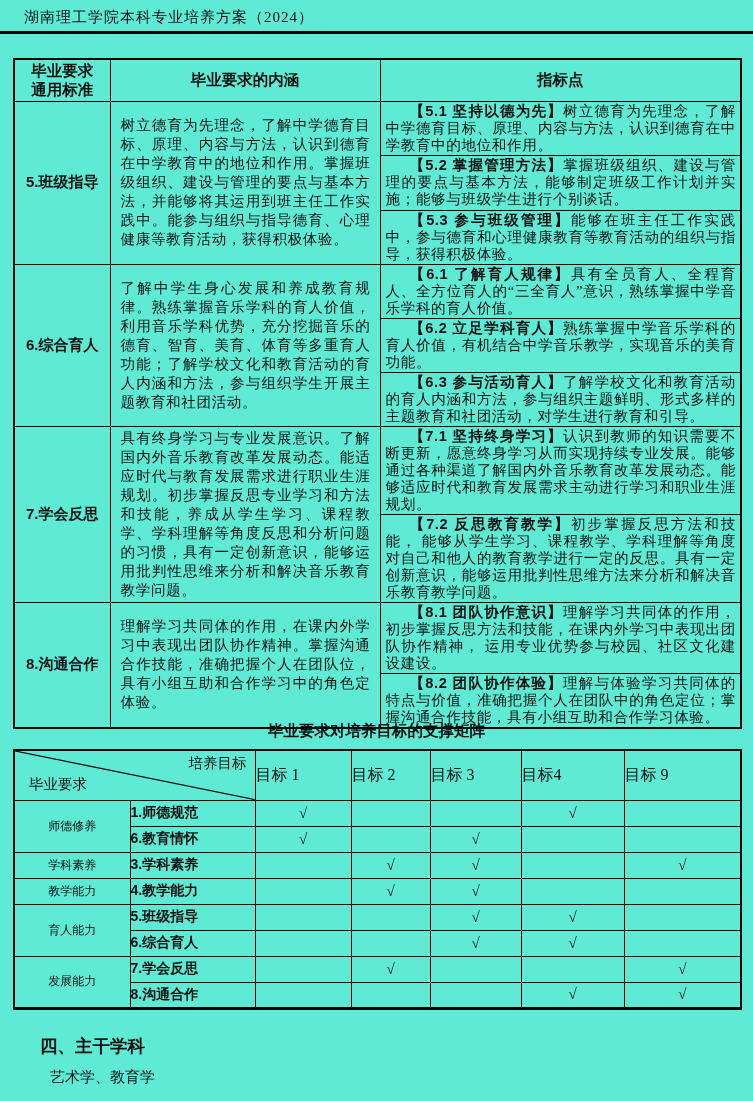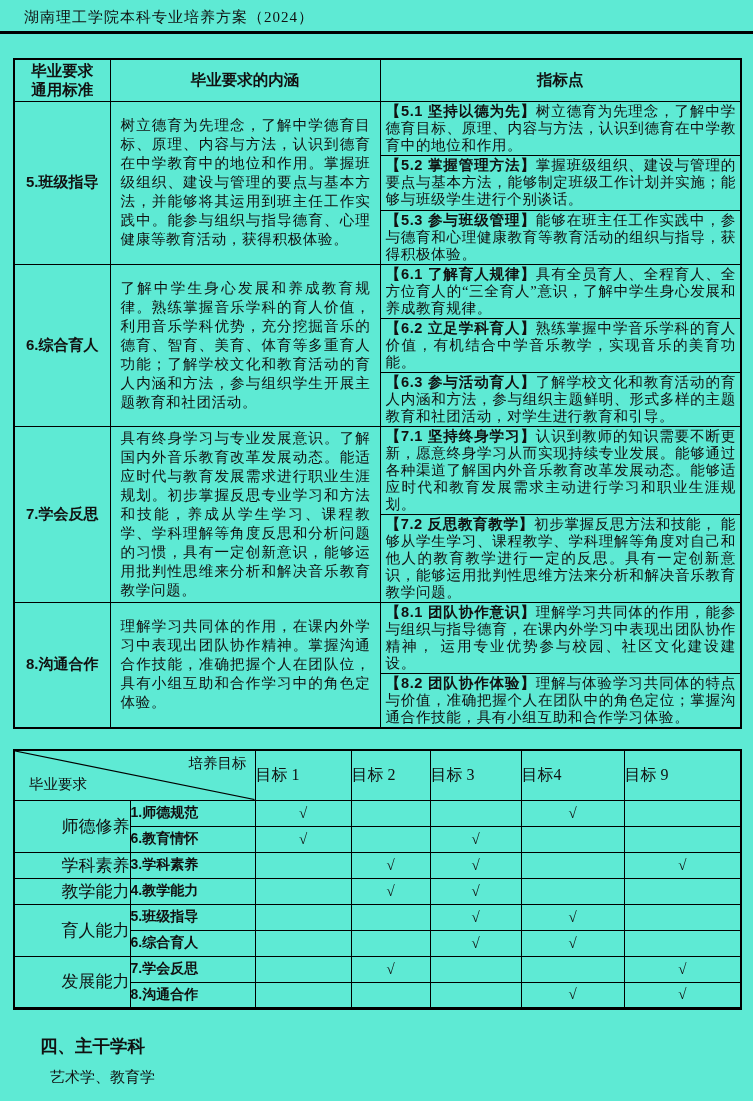--- a/index.html
+++ b/index.html
@@ -16,36 +16,36 @@
                 text-align:center;padding:0;}
   .req-table th span{display:block;line-height:19px;}
   .rh42{height:42px}.rh53{height:53px}.rh55{height:55px}.rh54{height:54px}
   .rh50{height:50px}.rh82{height:82px}.rh85{height:85px}.rh67{height:67px}
   .lbl{font-family:"Liberation Sans",sans-serif;font-weight:bold;font-size:15px;
        text-align:center;padding:0 2px;}
   .conn{font-size:14.6px;line-height:19px;text-align:justify;padding:2px 9px 2px 10px;
         letter-spacing:0.6px;}
   .ind{font-size:14.6px;line-height:17px;text-align:justify;padding:1px 4px 1px 5px;
        letter-spacing:0.6px;}
-  .itag{font-family:"Liberation Sans",sans-serif;font-weight:bold;}
+  .itag{font-family:"Liberation Sans",sans-serif;font-weight:bold;margin-left:24px;}
 
   
   .matrix-title{position:absolute;left:0;top:721px;width:753px;text-align:center;
                 font-family:"Liberation Sans",sans-serif;font-weight:bold;font-size:15.5px;}
   .matrix{position:absolute;left:13px;top:749px;width:729px;border-collapse:collapse;
           table-layout:fixed;border:2px solid #000;border-bottom-width:3px;}
   .matrix td{border:1px solid #000;vertical-align:middle;padding:0;}
   .matrix tr.mh{height:50px;}
   .matrix tr.mb{height:26px;}
   .corner{position:relative;}
   .corner svg{position:absolute;left:0;top:0;width:100%;height:100%;display:block;}
   .c-tr{position:absolute;top:3px;right:8px;font-size:14.5px;}
   .c-bl{position:absolute;bottom:6px;left:14px;font-size:14.5px;}
   .goal{text-align:left;font-size:16px;}
-  .grp{text-align:right;font-size:17px;}
+  .grp{text-align:center;font-size:12px;}
   .item{font-family:"Liberation Sans",sans-serif;font-weight:bold;font-size:14px;
         text-align:left;padding-left:6px;}
   .mark{text-align:center;font-size:15px;}
 
   
   .sec-head{position:absolute;left:40px;top:1034px;font-family:"Liberation Sans",sans-serif;
             font-weight:bold;font-size:17.5px;}
   .sec-text{position:absolute;left:50px;top:1068px;font-size:15px;}
 </style>
 </head>
@@ -80,49 +80,50 @@
       <tr class="rh55">
           <td class="ind"><b class="itag">【5.2 掌握管理方法】</b><span>掌握班级组织、建设与管理的要点与基本方法，能够制定班级工作计划并实施；能够与班级学生进行个别谈话。</span></td>
         </tr>
       <tr class="rh53">
           <td class="ind"><b class="itag">【5.3 参与班级管理】</b><span>能够在班主任工作实践中，参与德育和心理健康教育等教育活动的组织与指导，获得积极体验。</span></td>
         </tr>
 
       <tr class="rh53">
         <td class="lbl" rowspan="3">6.综合育人</td>
         <td class="conn" rowspan="3">了解中学生身心发展和养成教育规律。熟练掌握音乐学科的育人价值，利用音乐学科优势，充分挖掘音乐的德育、智育、美育、体育等多重育人功能；了解学校文化和教育活动的育人内涵和方法，参与组织学生开展主题教育和社团活动。</td>
-        <td class="ind"><b class="itag">【6.1 了解育人规律】</b><span>具有全员育人、全程育人、全方位育人的“三全育人”意识，了解中学生身心发展和养成教育规律。</span></td>
+        <td class="ind"><b class="itag">【6.1 了解育人规律】</b><span>具有全员育人、全程育人、全方位育人的“三全育人”意识，熟练掌握中学音乐学科的育人价值。</span></td>
       </tr>
       <tr class="rh54">
           <td class="ind"><b class="itag">【6.2 立足学科育人】</b><span>熟练掌握中学音乐学科的育人价值，有机结合中学音乐教学，实现音乐的美育功能。</span></td>
         </tr>
       <tr class="rh50">
           <td class="ind"><b class="itag">【6.3 参与活动育人】</b><span>了解学校文化和教育活动的育人内涵和方法，参与组织主题鲜明、形式多样的主题教育和社团活动，对学生进行教育和引导。</span></td>
         </tr>
 
       <tr class="rh82">
         <td class="lbl" rowspan="2">7.学会反思</td>
         <td class="conn" rowspan="2">具有终身学习与专业发展意识。了解国内外音乐教育改革发展动态。能适应时代与教育发展需求进行职业生涯规划。初步掌握反思专业学习和方法和技能，养成从学生学习、课程教学、学科理解等角度反思和分析问题的习惯，具有一定创新意识，能够运用批判性思维来分析和解决音乐教育教学问题。</td>
         <td class="ind"><b class="itag">【7.1 坚持终身学习】</b><span>认识到教师的知识需要不断更新，愿意终身学习从而实现持续专业发展。能够通过各种渠道了解国内外音乐教育改革发展动态。能够适应时代和教育发展需求主动进行学习和职业生涯规划。</span></td>
       </tr>
       <tr class="rh85">
           <td class="ind"><b class="itag">【7.2 反思教育教学】</b><span>初步掌握反思方法和技能， 能够从学生学习、课程教学、学科理解等角度对自己和他人的教育教学进行一定的反思。具有一定创新意识，能够运用批判性思维方法来分析和解决音乐教育教学问题。</span></td>
         </tr>
 
       <tr class="rh67">
         <td class="lbl" rowspan="2">8.沟通合作</td>
         <td class="conn" rowspan="2">理解学习共同体的作用，在课内外学习中表现出团队协作精神。掌握沟通合作技能，准确把握个人在团队位，具有小组互助和合作学习中的角色定体验。</td>
-        <td class="ind"><b class="itag">【8.1 团队协作意识】</b><span>理解学习共同体的作用，能参与组织与指导德育，在课内外学习中表现出团队协作精神， 运用专业优势参与校园、社区文化建设建设。</span></td>
+        <td class="ind"><b class="itag">【8.1 团队协作意识】</b><span>理解学习共同体的作用，初步掌握反思方法和技能，在课内外学习中表现出团队协作精神， 运用专业优势参与校园、社区文化建设建设。</span></td>
       </tr>
       <tr class="rh54">
           <td class="ind"><b class="itag">【8.2 团队协作体验】</b><span>理解与体验学习共同体的特点与价值，准确把握个人在团队中的角色定位；掌握沟通合作技能，具有小组互助和合作学习体验。</span></td>
         </tr>
     </tbody>
   </table>
 
+  <div class="matrix-title">毕业要求对培养目标的支撑矩阵</div>
 
   <table class="matrix">
     <colgroup>
       <col style="width:116px">
         <col style="width:125px">
         <col style="width:96px">
       <col style="width:79px">
         <col style="width:91px">
         <col style="width:103px">
         <col style="width:117px">

